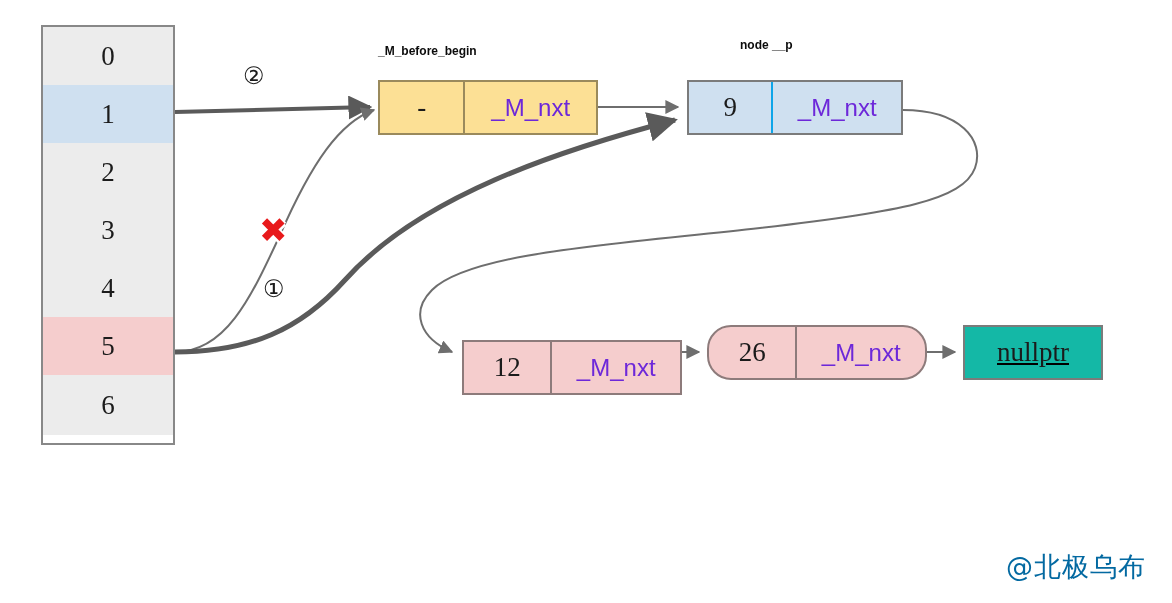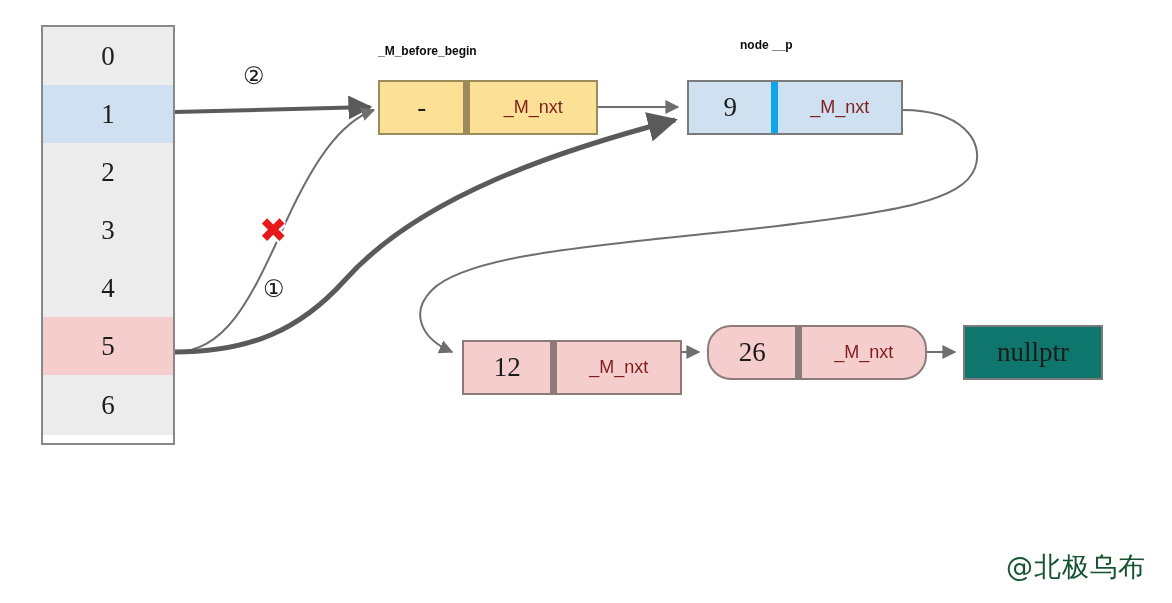--- a/index.html
+++ b/index.html
@@ -66,31 +66,31 @@
     align-items: center;
     justify-content: center;
     box-sizing: border-box;
     height: 100%;
   }
   .node .cell.val {
     font-size: 27px;
     color: #1b1b1b;
   }
   .node .cell.nxt {
-    border-left: 7px solid #0ea5e9;
+    border-left: 2px solid #0ea5e9;
     font-family: "Liberation Sans", "DejaVu Sans", sans-serif;
-    font-size: 18px;
-    color: #7f1d1d;
+    font-size: 24px;
+    color: #6d28d9;
   }
   .node.yellow { background: #fce095; border-color: #9a8a5c; }
   .node.yellow .cell.nxt { border-left-color: #9a8a5c; }
   .node.blue { background: #cfe0f0; }
   .node.pink { background: #f5cdcd; border-color: #8d7b7b; }
   .node.pink .cell.nxt { border-left-color: #8d7b7b; }
-  .node.plain { background: #0f766e; }
+  .node.plain { background: #14b8a6; text-decoration: underline; }
   .node.plain .cell.val { font-size: 27px; }
 
   
   .node-caption {
     position: absolute;
     font-family: "Liberation Sans", "DejaVu Sans", sans-serif;
     font-size: 12px;
     font-weight: bold;
     color: #0b0b0b;
     white-space: nowrap;
@@ -118,21 +118,21 @@
       -1.5px  1.5px 0 #ffffff,  1.5px  1.5px 0 #ffffff;
   }
 
   
   .watermark {
     position: absolute;
     right: 26px;
     bottom: 18px;
     font-family: "DejaVu Sans", sans-serif;
     font-size: 27px;
-    color: #14532d;
+    color: #0369a1;
     letter-spacing: 1px;
     white-space: nowrap;
   }
 </style>
 </head>
 <body>
 
 <div id="canvas">
 
   <svg id="edges" viewBox="0 0 1172 603" xmlns="http://www.w3.org/2000/svg">

